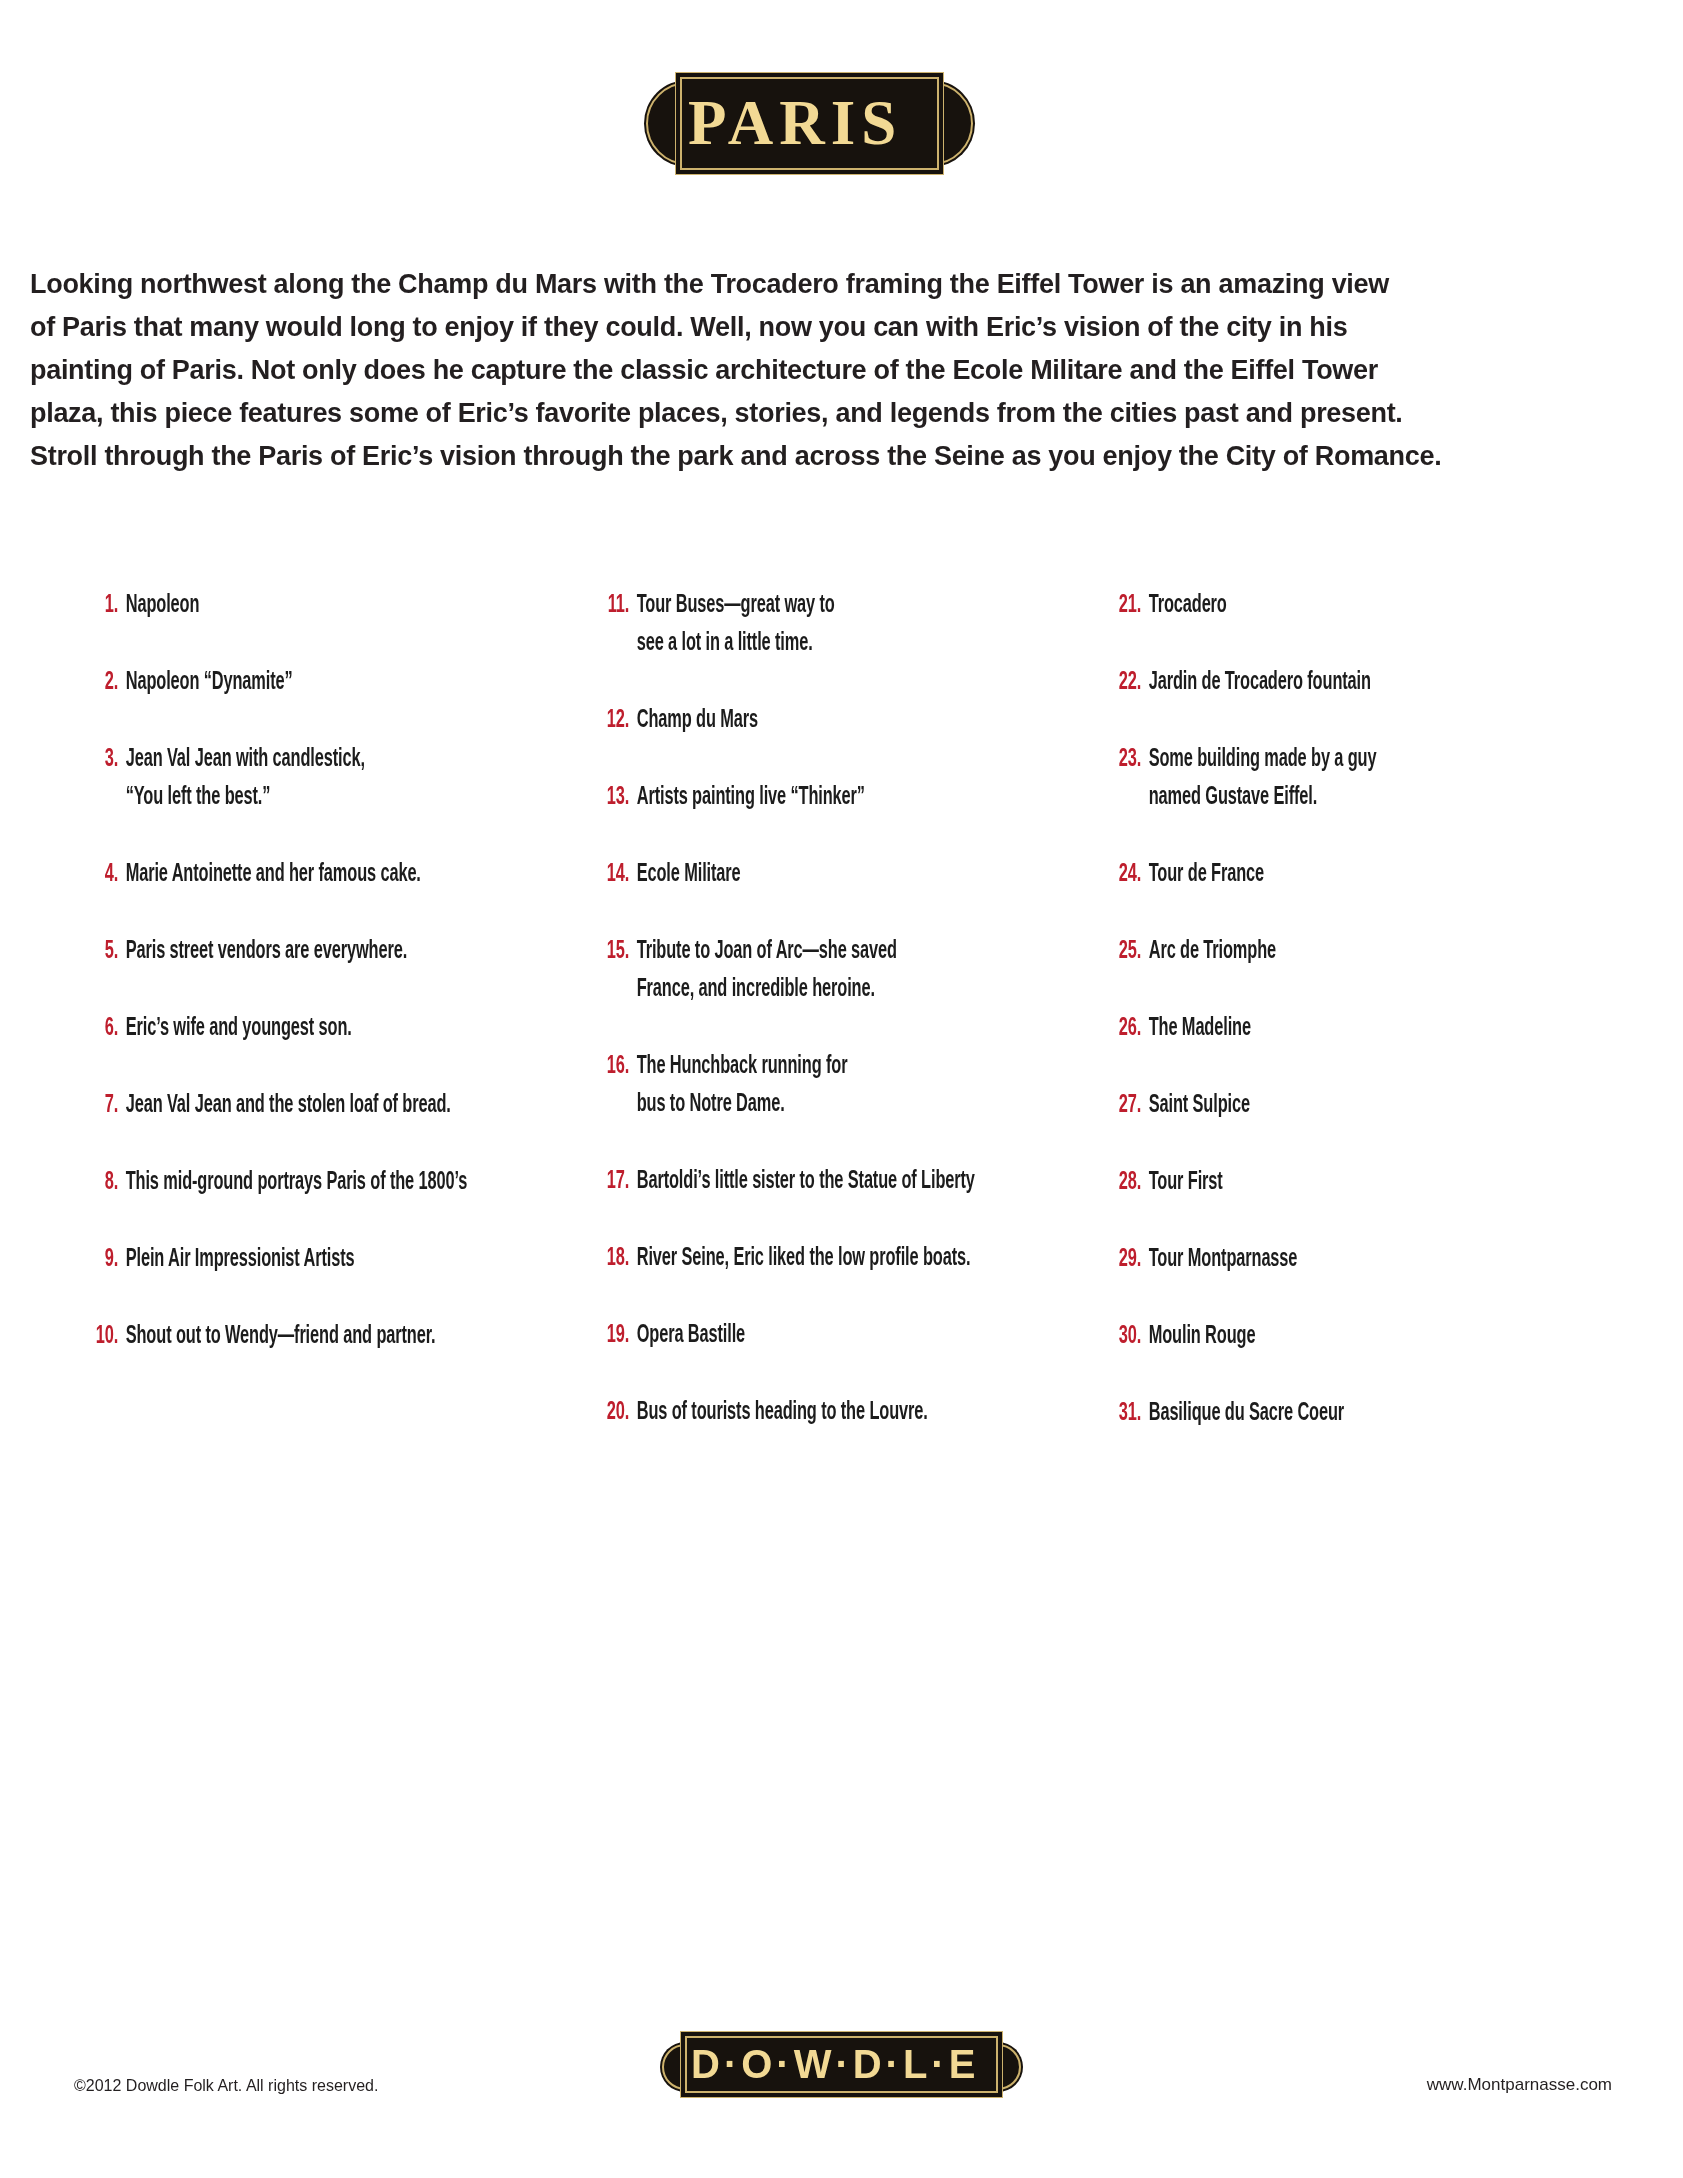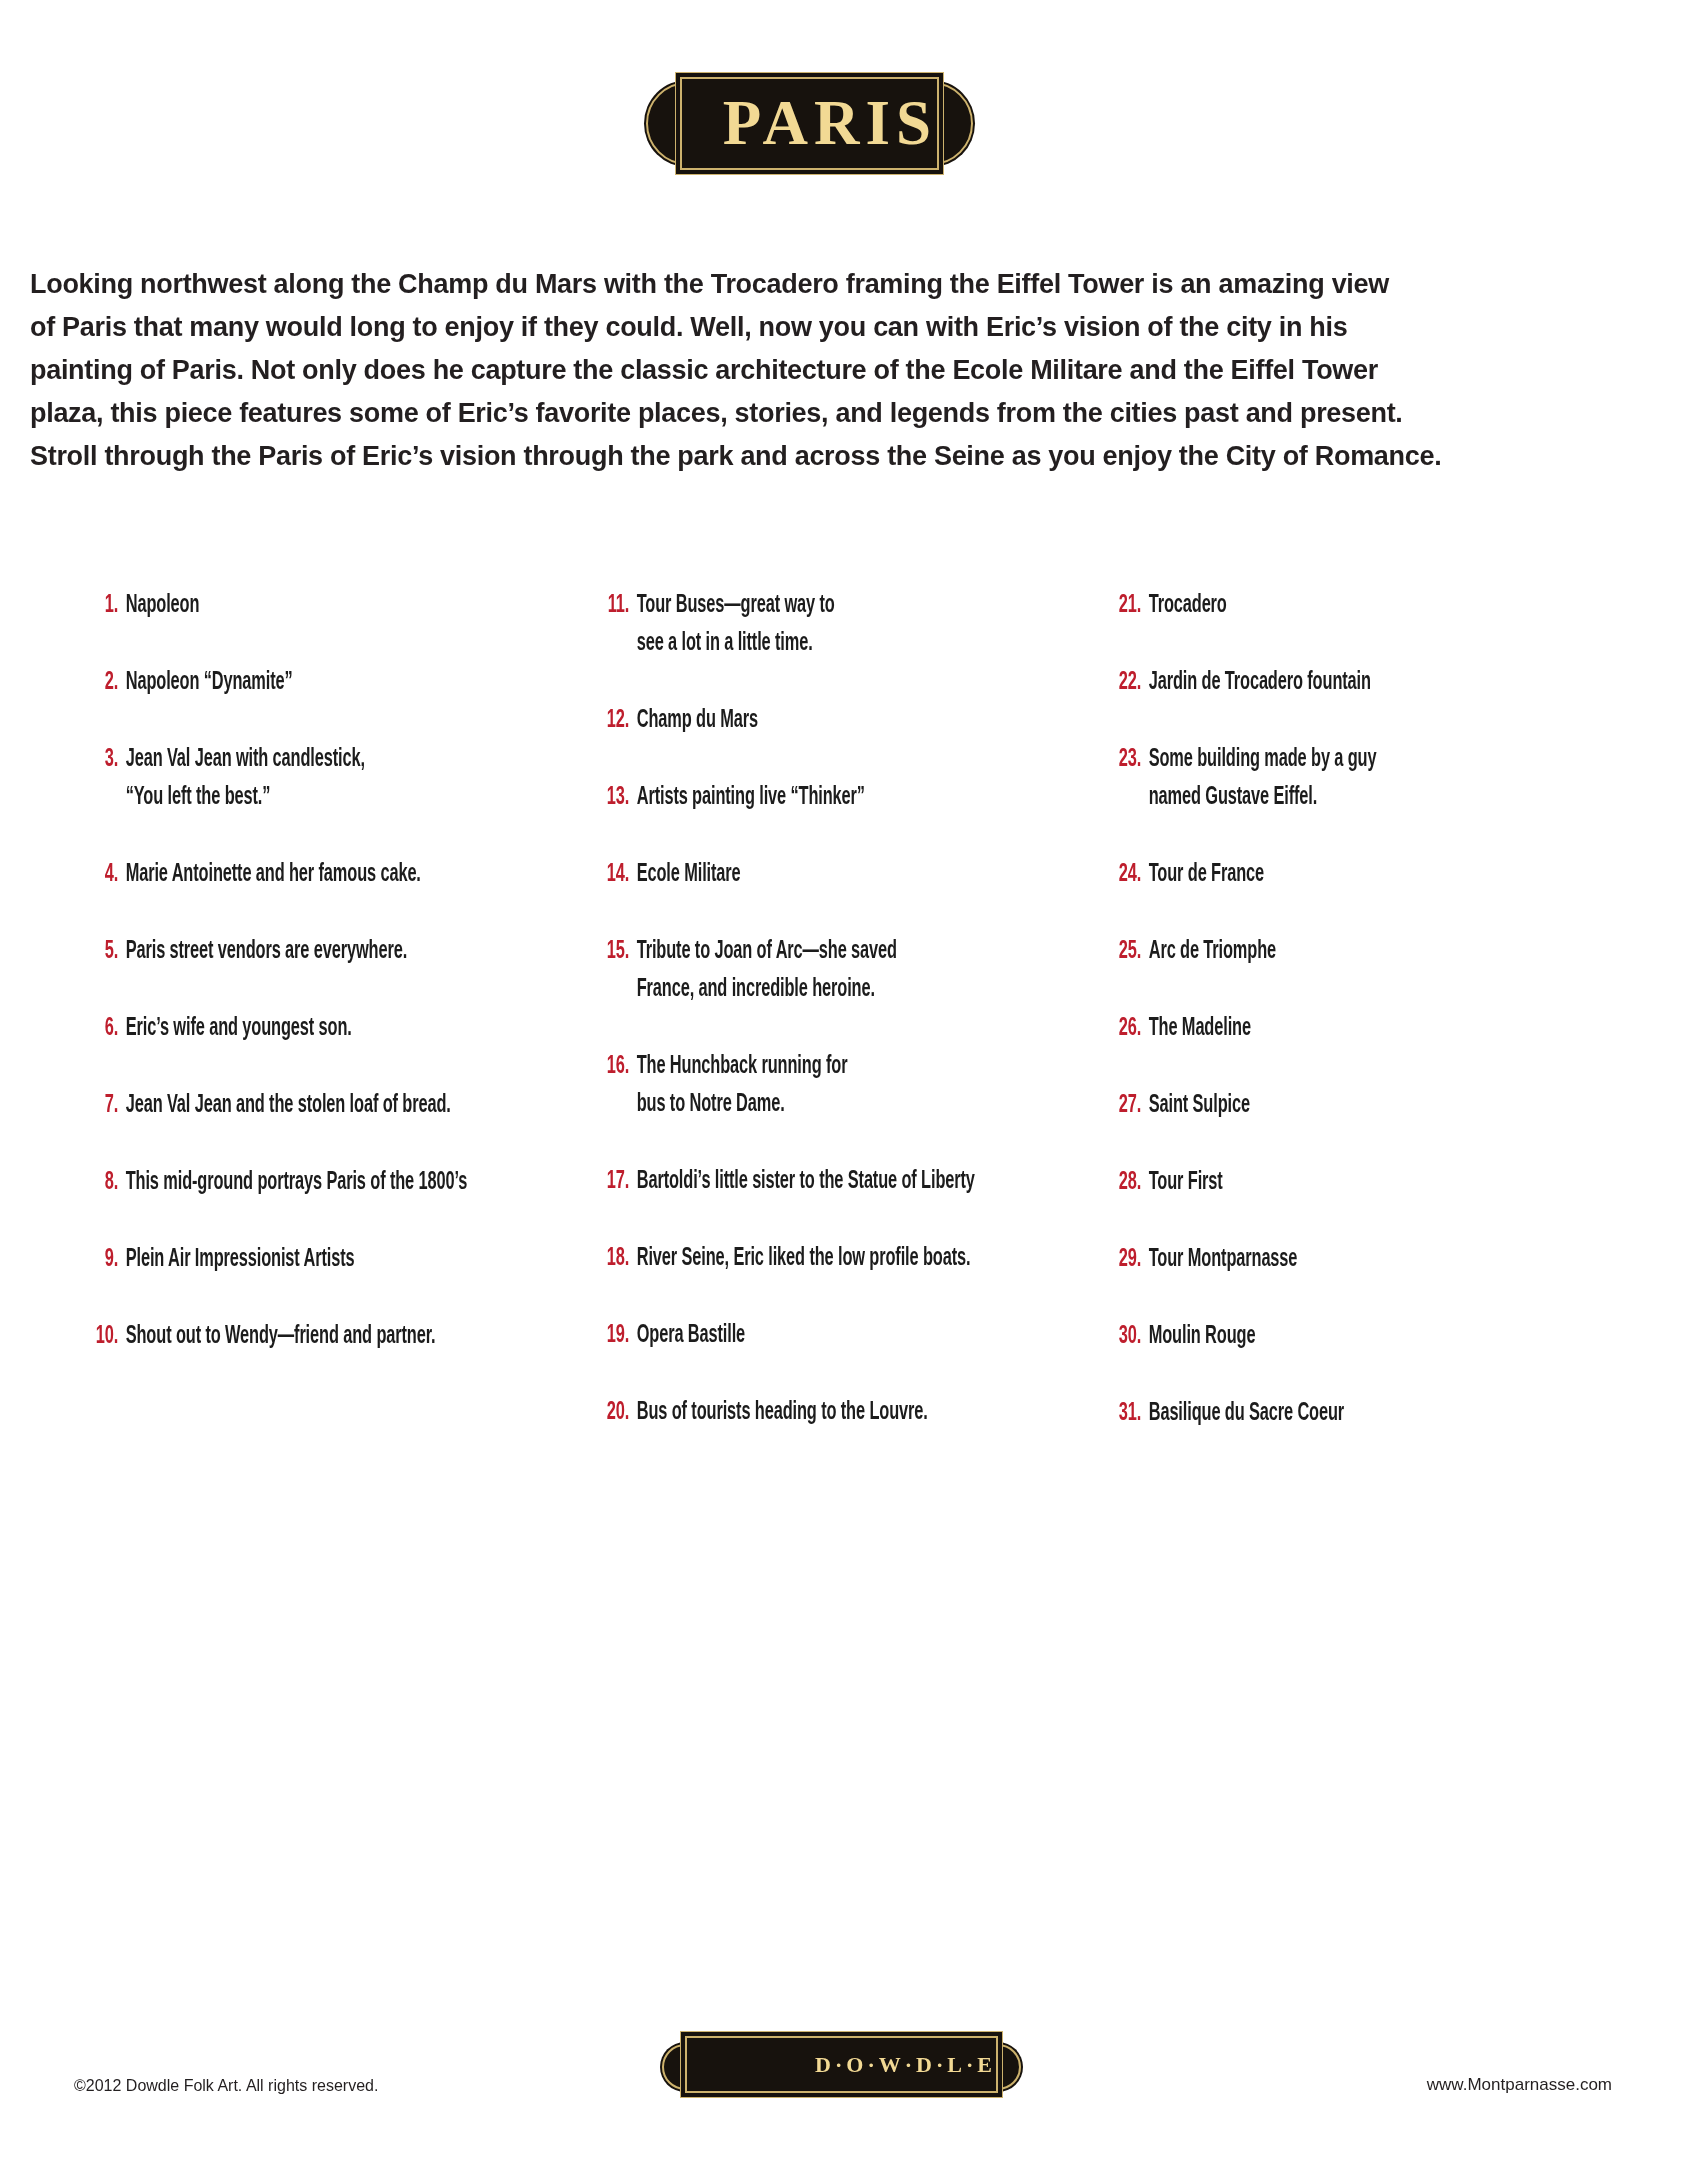--- a/index.html
+++ b/index.html
@@ -24,21 +24,21 @@
   .plaque .ear .gem{
     position:absolute;top:50%;width:11px;height:11px;
     background:var(--gold-trim);
     transform:translateY(-50%) rotate(45deg);
   }
   .plaque .plate{
     position:absolute;inset:0;
     background:var(--plaque-black);
     border:2px solid var(--gold-trim);
     box-shadow:0 0 0 4px var(--plaque-black),0 0 0 5px var(--gold-trim);
-    display:flex;align-items:center;justify-content:flex-end;
+    display:flex;align-items:center;justify-content:flex-start;
   }
   .paris-badge{left:680px;top:77px;width:259px;height:93px;}
   .paris-badge .ear{width:79px;height:79px;top:5px;}
   .paris-badge .ear-left{left:-34px;}
   .paris-badge .ear-right{right:-34px;}
   .paris-badge .ear-left .gem{right:8px;}
   .paris-badge .ear-right .gem{left:8px;}
   .paris-badge .plate span{
     font-family:"Liberation Serif",serif;font-weight:bold;
     font-size:63px;letter-spacing:6px;
@@ -81,22 +81,22 @@
   }
 
   
   .dowdle-badge{left:685px;top:2036px;width:313px;height:57px;}
   .dowdle-badge .ear{width:42px;height:42px;top:8px;}
   .dowdle-badge .ear-left{left:-23px;}
   .dowdle-badge .ear-right{right:-23px;}
   .dowdle-badge .ear-left .gem{right:4px;width:8px;height:8px;}
   .dowdle-badge .ear-right .gem{left:4px;width:8px;height:8px;}
   .dowdle-badge .plate span{
-    font-family:Liberation Serif, serif;font-weight:bold;
-    font-size:22px;letter-spacing:4px;
+    font-family:Liberation Sans, sans-serif;font-weight:bold;
+    font-size:40px;letter-spacing:4px;
     color:var(--gold-text);
     padding-left:4px;
   }
 
   
   .footer-left{
     position:absolute;left:74px;top:2077px;
     font-size:16px;color:#231f20;
   }
   .footer-right{

